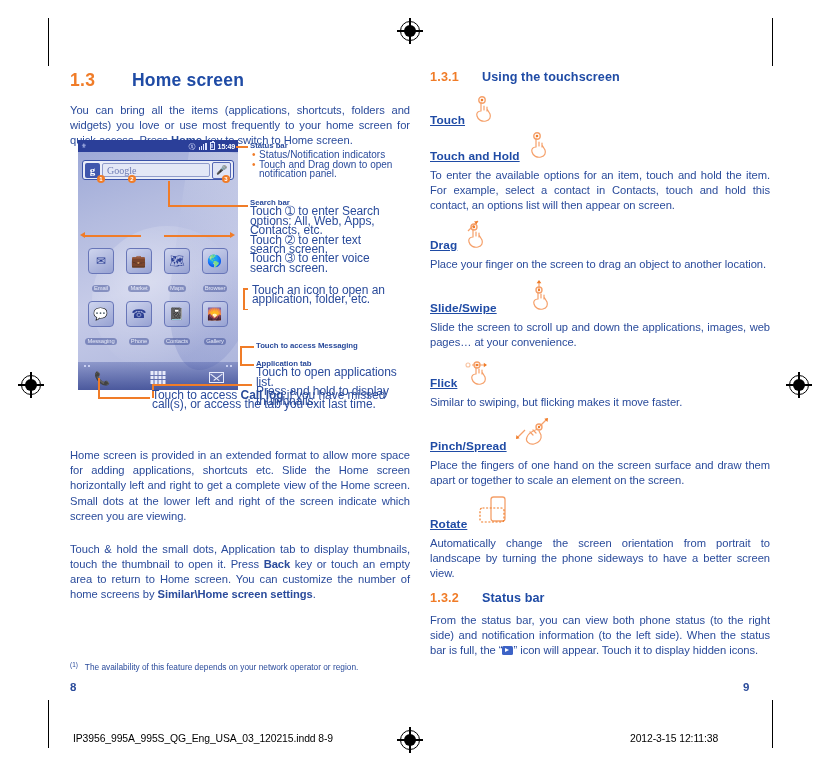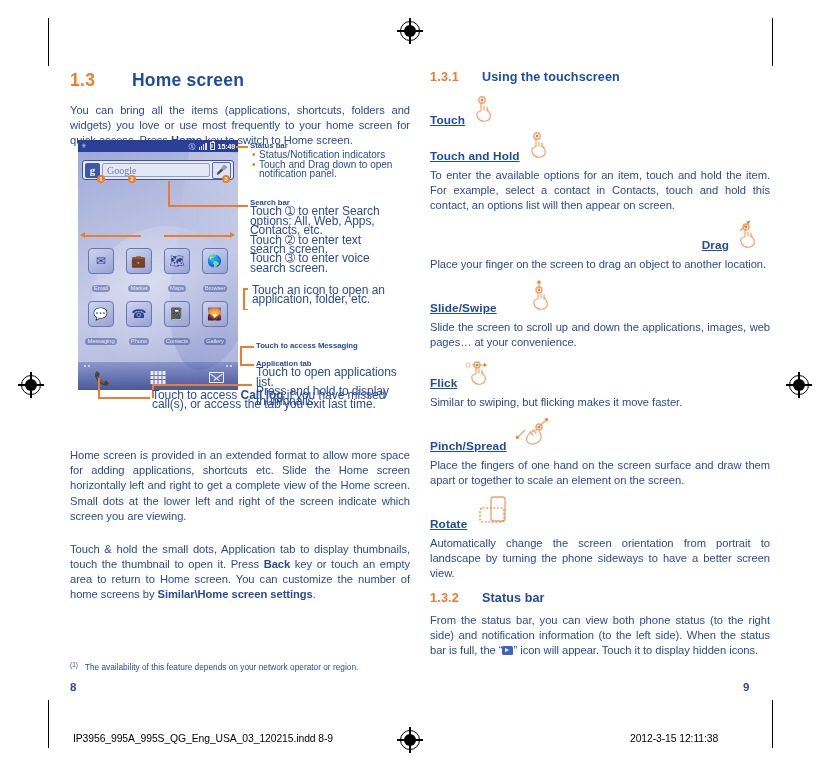--- a/index.html
+++ b/index.html
@@ -393,21 +393,21 @@
       <span class="glyph">
         <svg width="26" height="28" viewBox="0 0 26 28">
           <circle cx="10" cy="4" r="3.2" fill="none" stroke="#F5A06A" stroke-width="1.4"></circle>
           <circle cx="10" cy="4" r="1.3" fill="#F07C28"></circle>
           <path d="M9 6 L9 15 M9 15 C6 15 4 17 5 20 C6 24 10 26 14 25 C18 24 19 21 18 18 L15 13 M12 14 L12 10 M15 15 L15 11" fill="none" stroke="#F5A06A" stroke-width="1.2" stroke-linecap="round"></path>
         </svg>
       </span>
     </div>
     <p class="body">To enter the available options for an item, touch and hold the item. For example, select a contact in Contacts, touch and hold this contact, an options list will then appear on screen.</p>
 
-    <div class="gest-row" style="margin-top:6px;justify-content:flex-end;">
+    <div class="gest-row" style="margin-top:6px;">
       <span class="gest-head">Drag</span>
       <span class="glyph">
         <svg width="34" height="30" viewBox="0 0 34 30">
           <path d="M4 12 L14 2" stroke="#F5A06A" stroke-width="1.2" fill="none"></path>
           <path d="M14 2 l-4 .6 l2.6 2.6 z" fill="#F07C28"></path>
           <circle cx="10" cy="8" r="3" fill="none" stroke="#F5A06A" stroke-width="1.4"></circle>
           <circle cx="10" cy="8" r="1.2" fill="#F07C28"></circle>
           <path d="M9 10 L9 18 M9 18 C6 18 4 20 5 23 C6 27 10 29 14 28 C18 27 19 24 18 21 L15 16 M12 17 L12 13 M15 18 L15 14" fill="none" stroke="#F5A06A" stroke-width="1.2" stroke-linecap="round"></path>
         </svg>
       </span>

